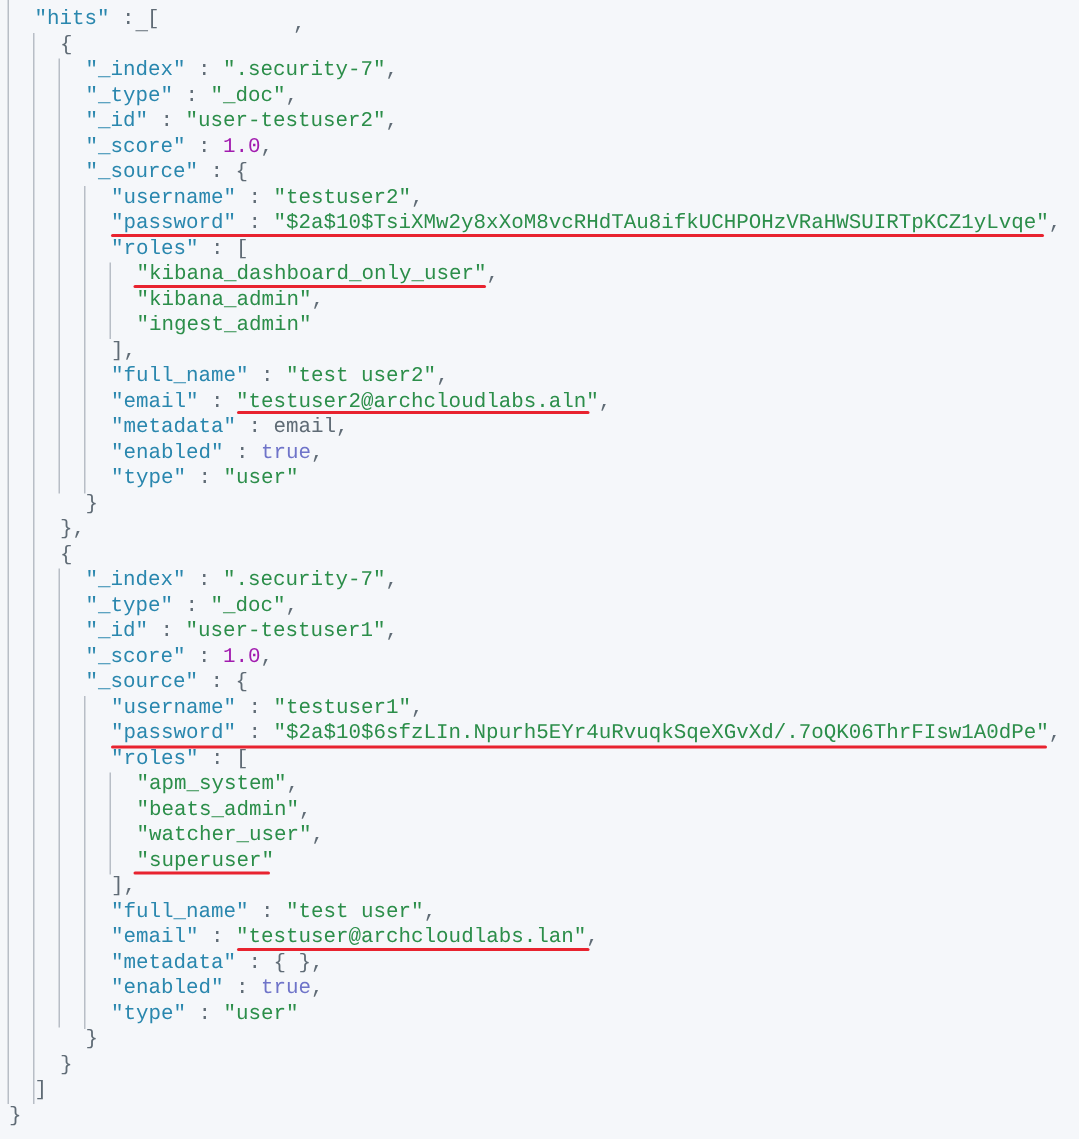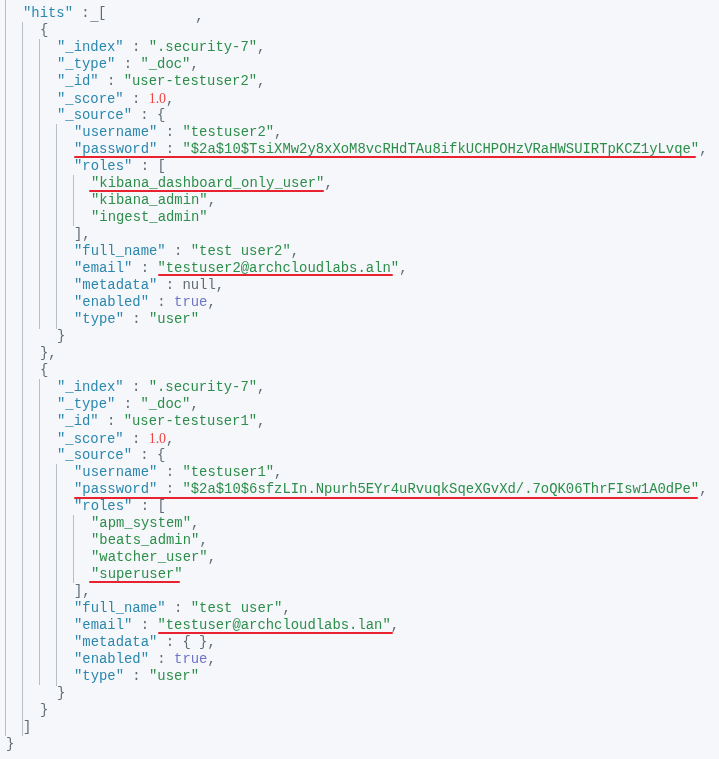--- a/index.html
+++ b/index.html
@@ -26,21 +26,21 @@
     line-height: 17px;
     white-space: pre;
   }
   .guide {
     position: absolute;
     width: 1px;
     background: #b8bec6;
   }
   .key { color: #2a87ae; }
   .str { color: #2c8e4a; }
-  .num { color: #ef4444; font-family: Liberation Serif, serif; }
+  .num { color: #a21caf; }
   .bool { color: #6f74c9; }
   .nul { color: #5f6b75; }
   .punct { color: #5f6b75; }
   .hl {
     position: absolute;
     height: 2px;
     background: #e8232f;
     border-radius: 1px;
   }
 </style>
@@ -82,21 +82,21 @@
   <div class="line" style="top:158px;left:74px;"><span class="key">"roles"</span><span class="punct"> : </span><span class="punct">[</span></div>
   <div class="line" style="top:175px;left:91px;"><span class="str">"kibana_dashboard_only_user"</span><span class="punct">,</span></div>
   <div class="hl" style="top:190px;left:89px;width:235px;"></div>
   <div class="line" style="top:192px;left:91px;"><span class="str">"kibana_admin"</span><span class="punct">,</span></div>
   <div class="line" style="top:209px;left:91px;"><span class="str">"ingest_admin"</span></div>
   <div class="line" style="top:226px;left:74px;"><span class="punct">],</span></div>
 
   <div class="line" style="top:243px;left:74px;"><span class="key">"full_name"</span><span class="punct"> : </span><span class="str">"test user2"</span><span class="punct">,</span></div>
   <div class="line" style="top:260px;left:74px;"><span class="key">"email"</span><span class="punct"> : </span><span class="str">"testuser2@archcloudlabs.aln"</span><span class="punct">,</span></div>
   <div class="hl" style="top:274px;left:158px;width:235px;"></div>
-  <div class="line" style="top:277px;left:74px;"><span class="key">"metadata"</span><span class="punct"> : </span><span class="nul">null</span><span class="punct">,</span></div>
+  <div class="line" style="top:277px;left:74px;"><span class="key">"metadata"</span><span class="punct"> : </span><span class="nul">email</span><span class="punct">,</span></div>
   <div class="line" style="top:294px;left:74px;"><span class="key">"enabled"</span><span class="punct"> : </span><span class="bool">true</span><span class="punct">,</span></div>
   <div class="line" style="top:311px;left:74px;"><span class="key">"type"</span><span class="punct"> : </span><span class="str">"user"</span></div>
   <div class="line" style="top:328px;left:57px;"><span class="punct">}</span></div>
   <div class="line" style="top:345px;left:40px;"><span class="punct">},</span></div>
 
   <div class="line" style="top:362px;left:40px;"><span class="punct">{</span></div>
 
   <div class="line" style="top:379px;left:57px;"><span class="key">"_index"</span><span class="punct"> : </span><span class="str">".security-7"</span><span class="punct">,</span></div>
   <div class="line" style="top:396px;left:57px;"><span class="key">"_type"</span><span class="punct"> : </span><span class="str">"_doc"</span><span class="punct">,</span></div>
   <div class="line" style="top:413px;left:57px;"><span class="key">"_id"</span><span class="punct"> : </span><span class="str">"user-testuser1"</span><span class="punct">,</span></div>

